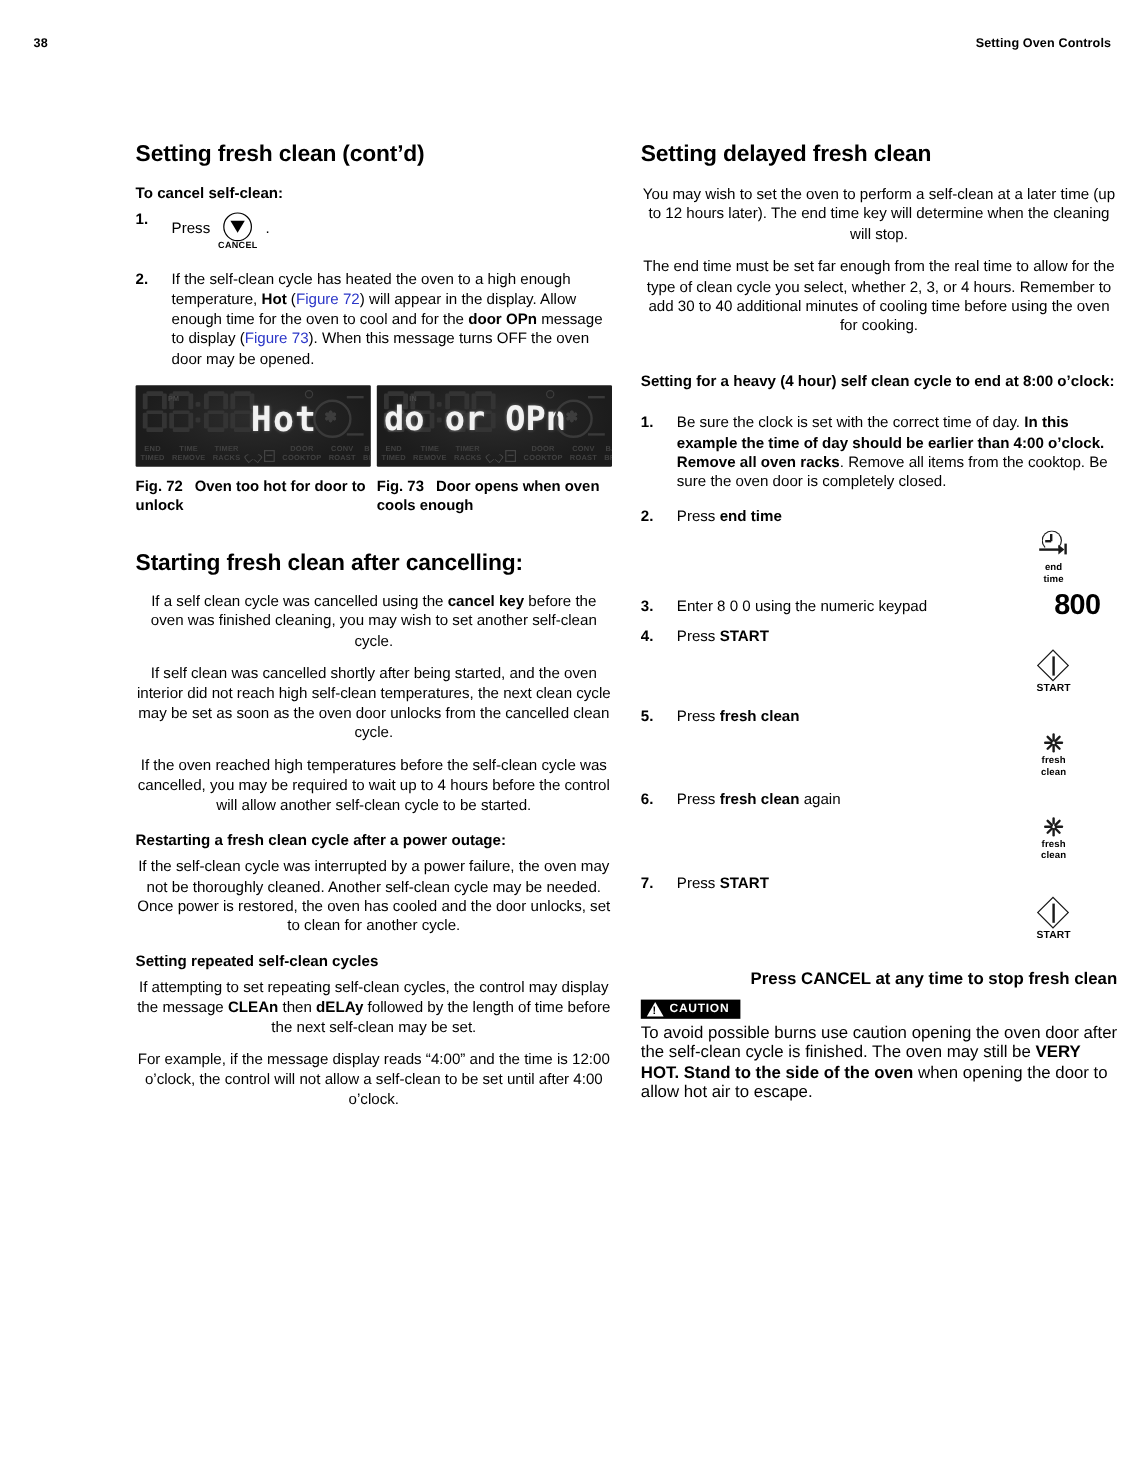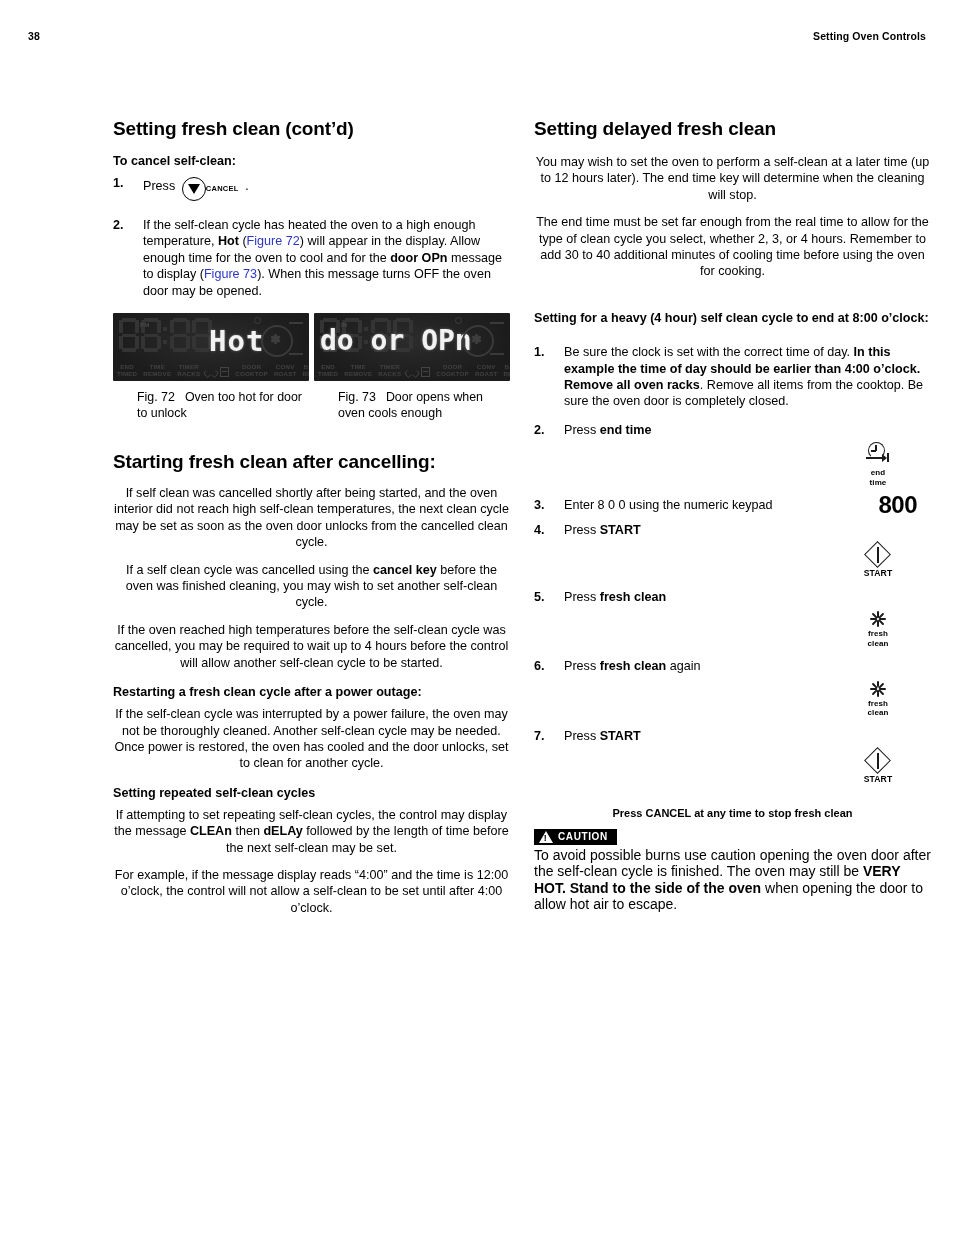--- a/index.html
+++ b/index.html
@@ -91,21 +91,21 @@
     display: flex;
     align-items: flex-start;
     font-size: 12.6px;
     line-height: 16.4px;
     margin-bottom: 4px;
   }
 
   
   .keycap-inline {
     display: inline-flex;
-    flex-direction: row;
+    flex-direction: column;
     align-items: center;
     vertical-align: middle;
     margin: 0 3px;
     position: relative;
     top: 2px;
   }
   .keycap-inline .cap-label {
     font-size: 7.5px;
     font-weight: bold;
     letter-spacing: 0.3px;
@@ -310,24 +310,23 @@
   .ovenbox::after {
     content: "";
     position: absolute;
     left: 1px; right: 1px; top: 2.5px;
     height: 1.2px;
     background: #434343;
   }
 
   .fig-caption {
     font-size: 12.4px;
-    font-weight: normal;
+    font-weight: bold;
     line-height: 16px;
     margin-top: 8px;
-    margin-left: 24px;
   }
   .fig-caption .fignum { margin-right: 10px; }
   .key-art {
     display: flex;
     flex-direction: column;
     align-items: center;
     width: 74px;
     margin-left: auto;
     margin-right: 16px;
     margin-top: 4px;
@@ -426,23 +425,23 @@
     border-radius: 1px;
   }
 
   .numeric-900 {
     font-size: 24px;
     font-weight: bold;
     letter-spacing: -0.5px;
   }
 
   .press-cancel-note {
-    font-size: 11px;
-    font-weight: bold;
-    text-align: center;
+    font-size: 14px;
+    font-weight: bold;
+    text-align: right;
     margin: 22px 0 10px 0;
   }
 
   
   .caution-badge {
     display: inline-flex;
     align-items: center;
     gap: 5px;
     background: #000000;
     color: #ffffff;
@@ -668,23 +667,23 @@
           </div>
           <div class="fig-caption">
             <span class="fignum">Fig. 73</span><span>Door opens when oven cools enough</span>
           </div>
         </div>
 
       </div>
 
       <h1 class="sect" style="margin-top:30px;margin-bottom:12px;">Starting fresh clean after cancelling:</h1>
 
+      <p class="body"><span>If a self clean cycle was cancelled using the </span><b>cancel key</b><span> before the oven was finished cleaning, you may wish to set another self-clean cycle.</span></p>
+
       <p class="body">If self clean was cancelled shortly after being started, and the oven interior did not reach high self-clean temperatures, the next clean cycle may be set as soon as the oven door unlocks from the cancelled clean cycle.</p>
-
-      <p class="body"><span>If a self clean cycle was cancelled using the </span><b>cancel key</b><span> before the oven was finished cleaning, you may wish to set another self-clean cycle.</span></p>
 
       <p class="body">If the oven reached high temperatures before the self-clean cycle was cancelled, you may be required to wait up to 4 hours before the control will allow another self-clean cycle to be started.</p>
 
       <h2 class="sub" style="margin-top:14px;">Restarting a fresh clean cycle after a power outage:</h2>
 
       <p class="body">If the self-clean cycle was interrupted by a power failure, the oven may not be thoroughly cleaned. Another self-clean cycle may be needed. Once power is restored, the oven has cooled and the door unlocks, set to clean for another cycle.</p>
 
       <h2 class="sub" style="margin-top:14px;">Setting repeated self-clean cycles</h2>
 
       <p class="body"><span>If attempting to set repeating self-clean cycles, the control may display the message </span><b>CLEAn</b><span> then </span><b>dELAy</b><span> followed by the length of time before the next self-clean may be set.</span></p>

